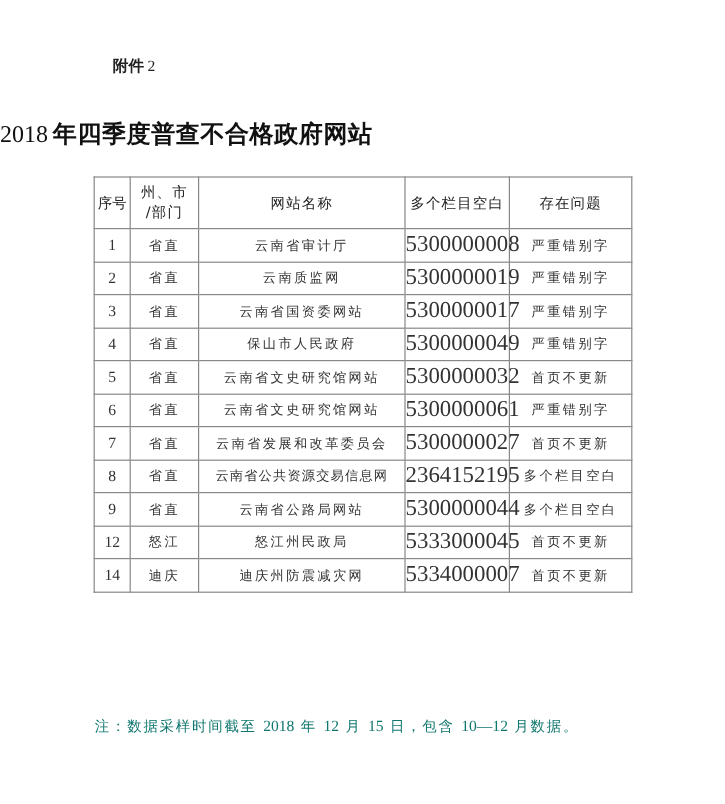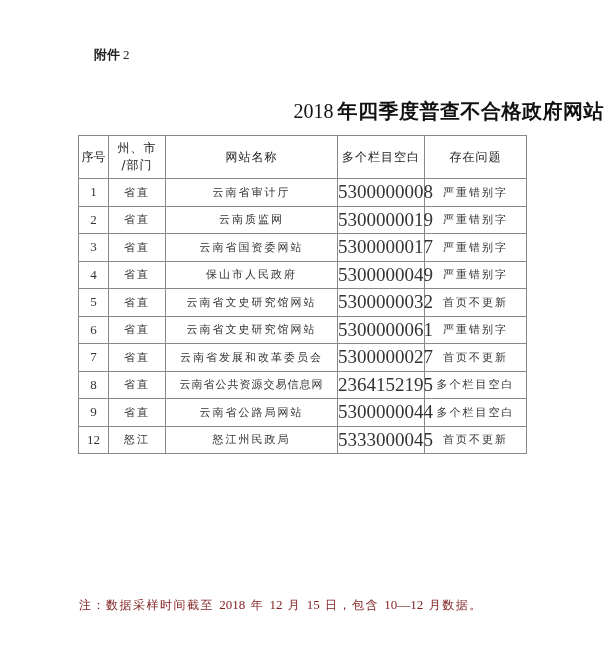--- a/index.html
+++ b/index.html
@@ -1,36 +1,36 @@
 <!DOCTYPE html>
 <html><head>
 <meta charset="utf-8">
 <style>
   html, body { margin: 0; padding: 0; background: #ffffff; }
   body { width: 604px; height: 670px; position: relative; overflow: hidden;
          font-family: "DejaVu Serif", "Liberation Serif", serif; color: #222; }
   .attach { position: absolute; left: 70px; top: 46px; font-size: 13px;
             font-family: "DejaVu Sans", sans-serif; font-weight: bold; color: #222; padding-left: 24px; }
   .attach .num { font-family: "Liberation Serif", serif; font-weight: normal; margin-left: 3px; }
-  .title { position: absolute; left: 0; width: 604px; top: 98px; text-align: right;
+  .title { position: absolute; left: 0; width: 604px; top: 98px; text-align: left;
            font-size: 20px; color: #111; }
   .title .year { font-family: "Liberation Serif", serif; font-weight: normal; margin-right: 4px; }
   .title .txt { font-family: "DejaVu Serif", serif; font-weight: bold; letter-spacing: 0.5px; }
-  table { position: absolute; left: 78px; top: 135px; border-collapse: collapse;
+  table { position: absolute; left: 78px; top: 147px; border-collapse: collapse;
           width: 448px; table-layout: fixed; border: 1.5px solid #555; }
   td, th { border: 1px solid #888; text-align: center; vertical-align: middle;
            padding: 0; font-size: 11.5px; }
   th { height: 42px; font-family: "DejaVu Sans", sans-serif; font-weight: normal;
        font-size: 12px; letter-spacing: 1px; color: #222; line-height: 17px; }
   td { height: 26.5px; color: #333; letter-spacing: 2px; font-family: "DejaVu Sans", sans-serif; font-size: 11px; }
   td.num, td.code { font-family: "Liberation Serif", serif; letter-spacing: 0; font-size: 13px; }
   td.code { font-size: 19px; }
   tr.tall td { height: 45px; line-height: 18px; }
   .note { position: absolute; left: 79px; top: 597px; font-size: 12px;
-          font-family: "DejaVu Sans", sans-serif; color: #7f1d1d; letter-spacing: 1.5px; }
+          font-family: "DejaVu Sans", sans-serif; color: #0f766e; letter-spacing: 1.5px; }
   .note .n { font-family: "Liberation Serif", serif; letter-spacing: 0; font-size: 13px; }
 </style>
 </head>
 <body>
 
 <div class="attach">
   <span>附件</span><span class="num">2</span>
 </div>
 
 <div class="title">
@@ -121,20 +121,27 @@
         <td class="code">5300000044</td>
         <td>多个栏目空白</td>
       </tr>
       <tr>
         <td class="num">12</td>
         <td>怒江</td>
         <td>怒江州民政局</td>
         <td class="code">5333000045</td>
         <td>首页不更新</td>
       </tr>
+      <tr>
+        <td class="num">14</td>
+        <td>迪庆</td>
+        <td>迪庆州防震减灾网</td>
+        <td class="code">5334000007</td>
+        <td>首页不更新</td>
+      </tr>
     </tbody>
 </table>
 
 <div class="note">
   <span>注：数据采样时间截至</span>
   <span class="n">2018</span>
   <span>年</span>
   <span class="n">12</span>
   <span>月</span>
   <span class="n">15</span>

